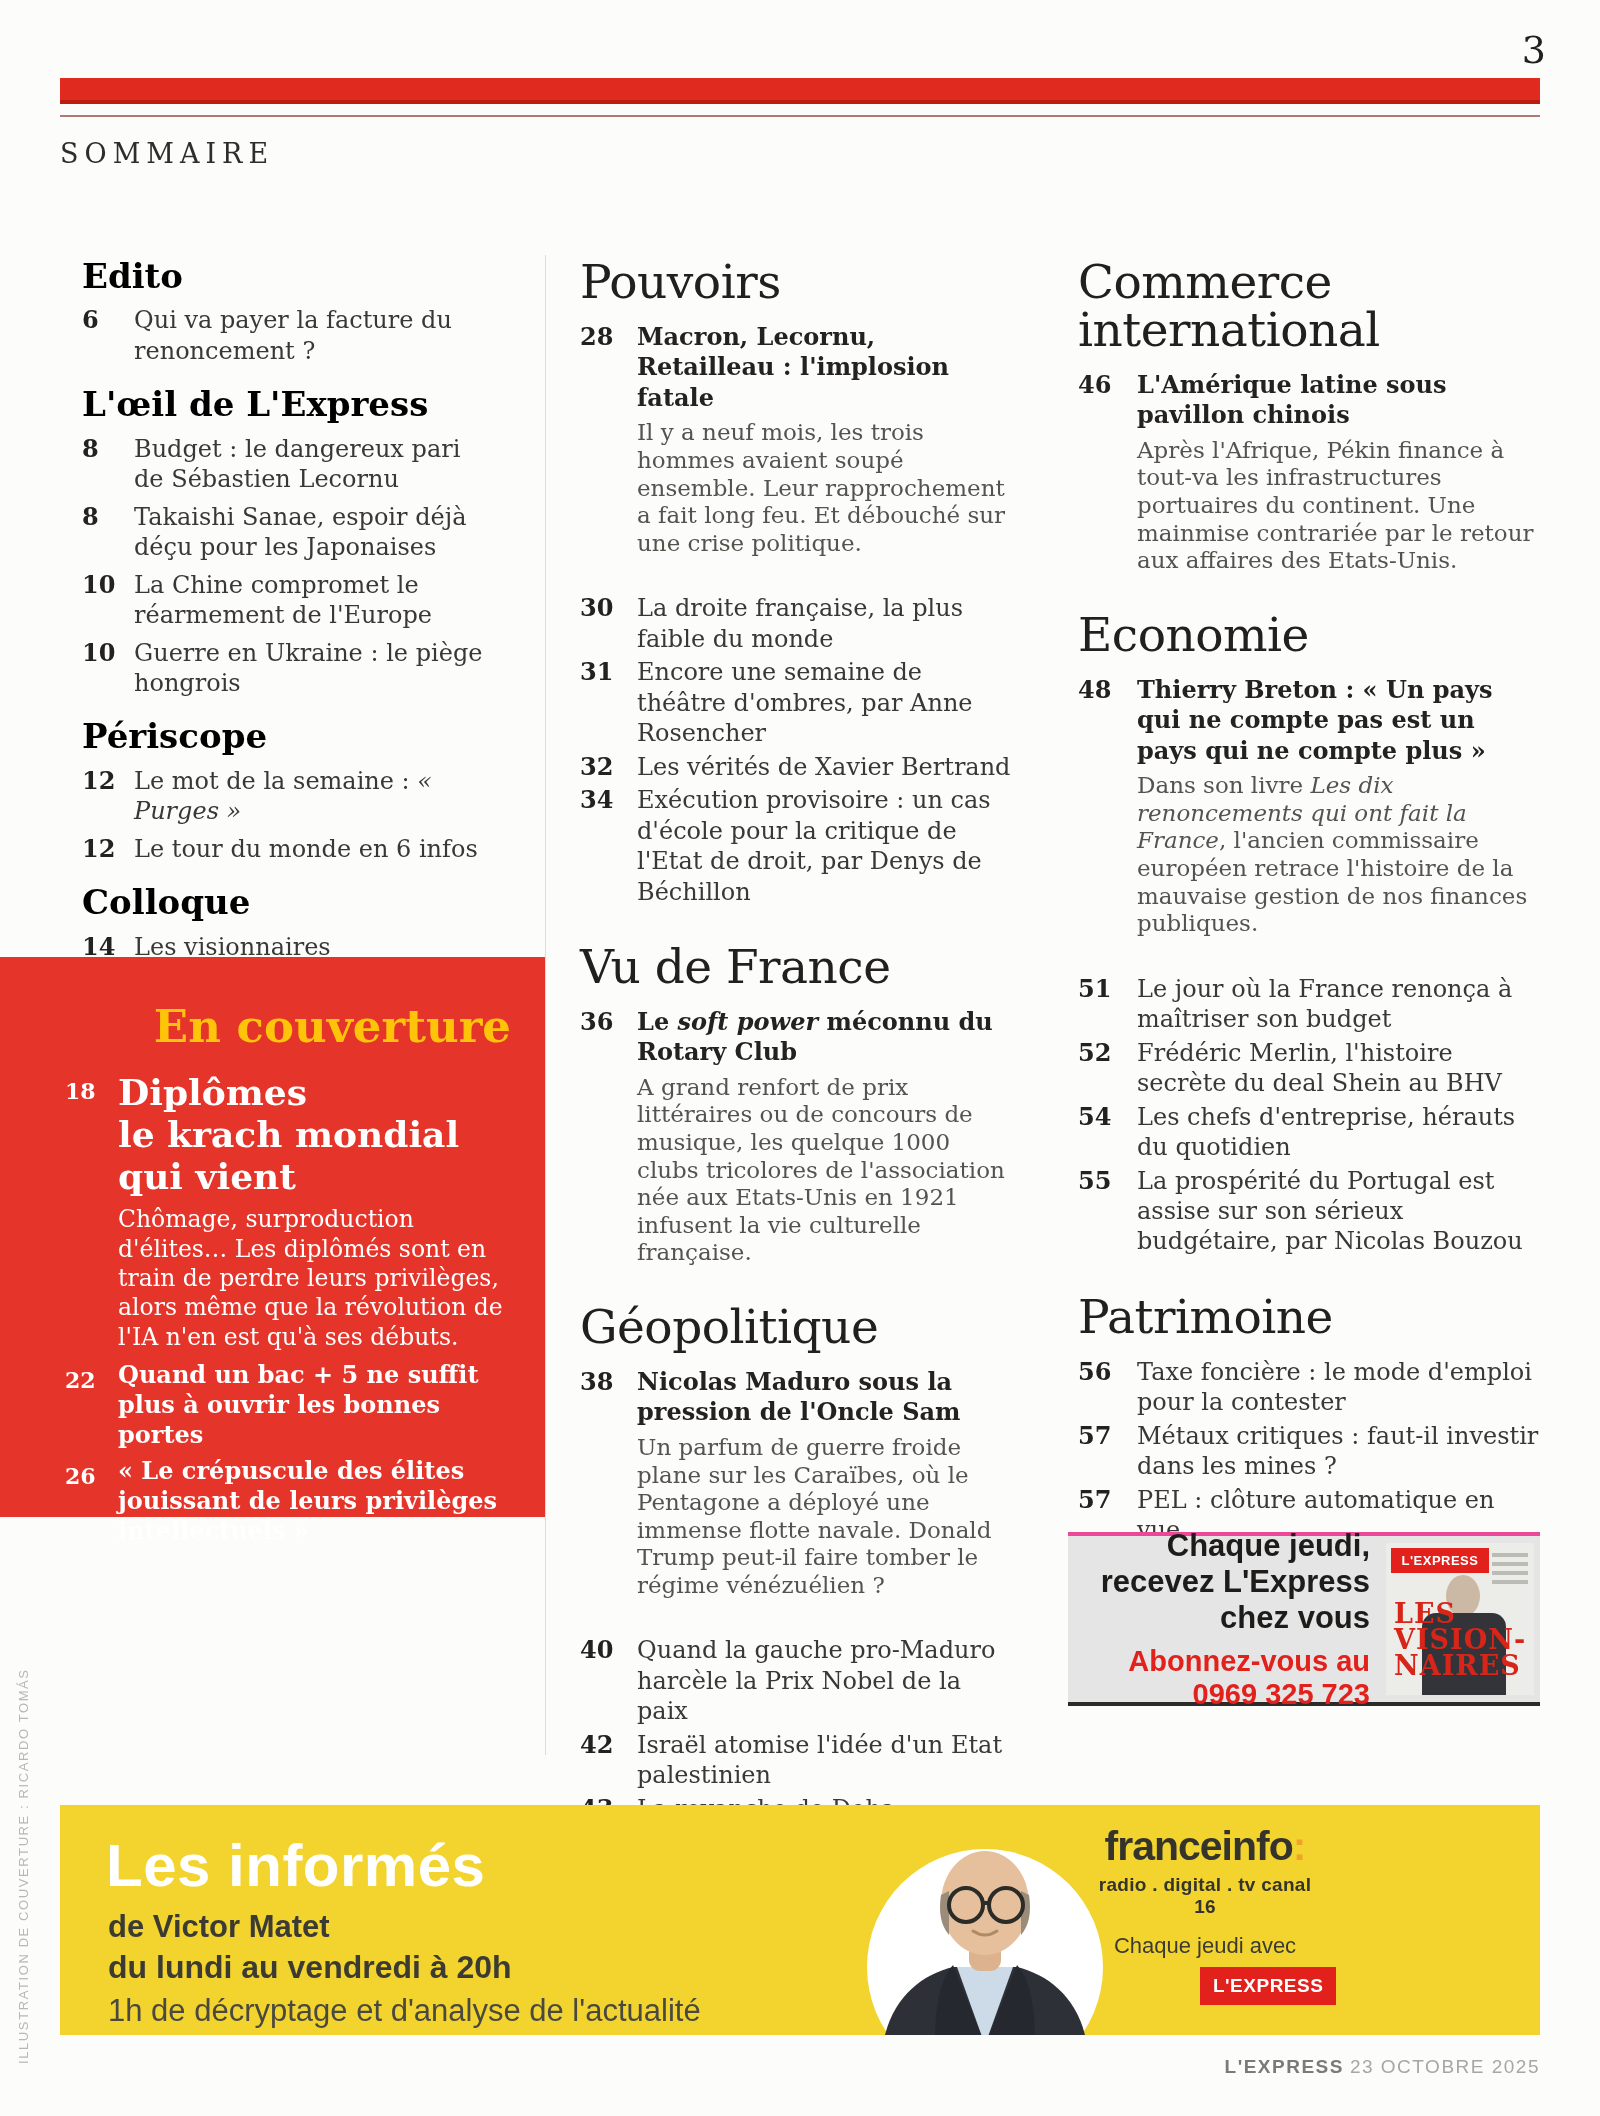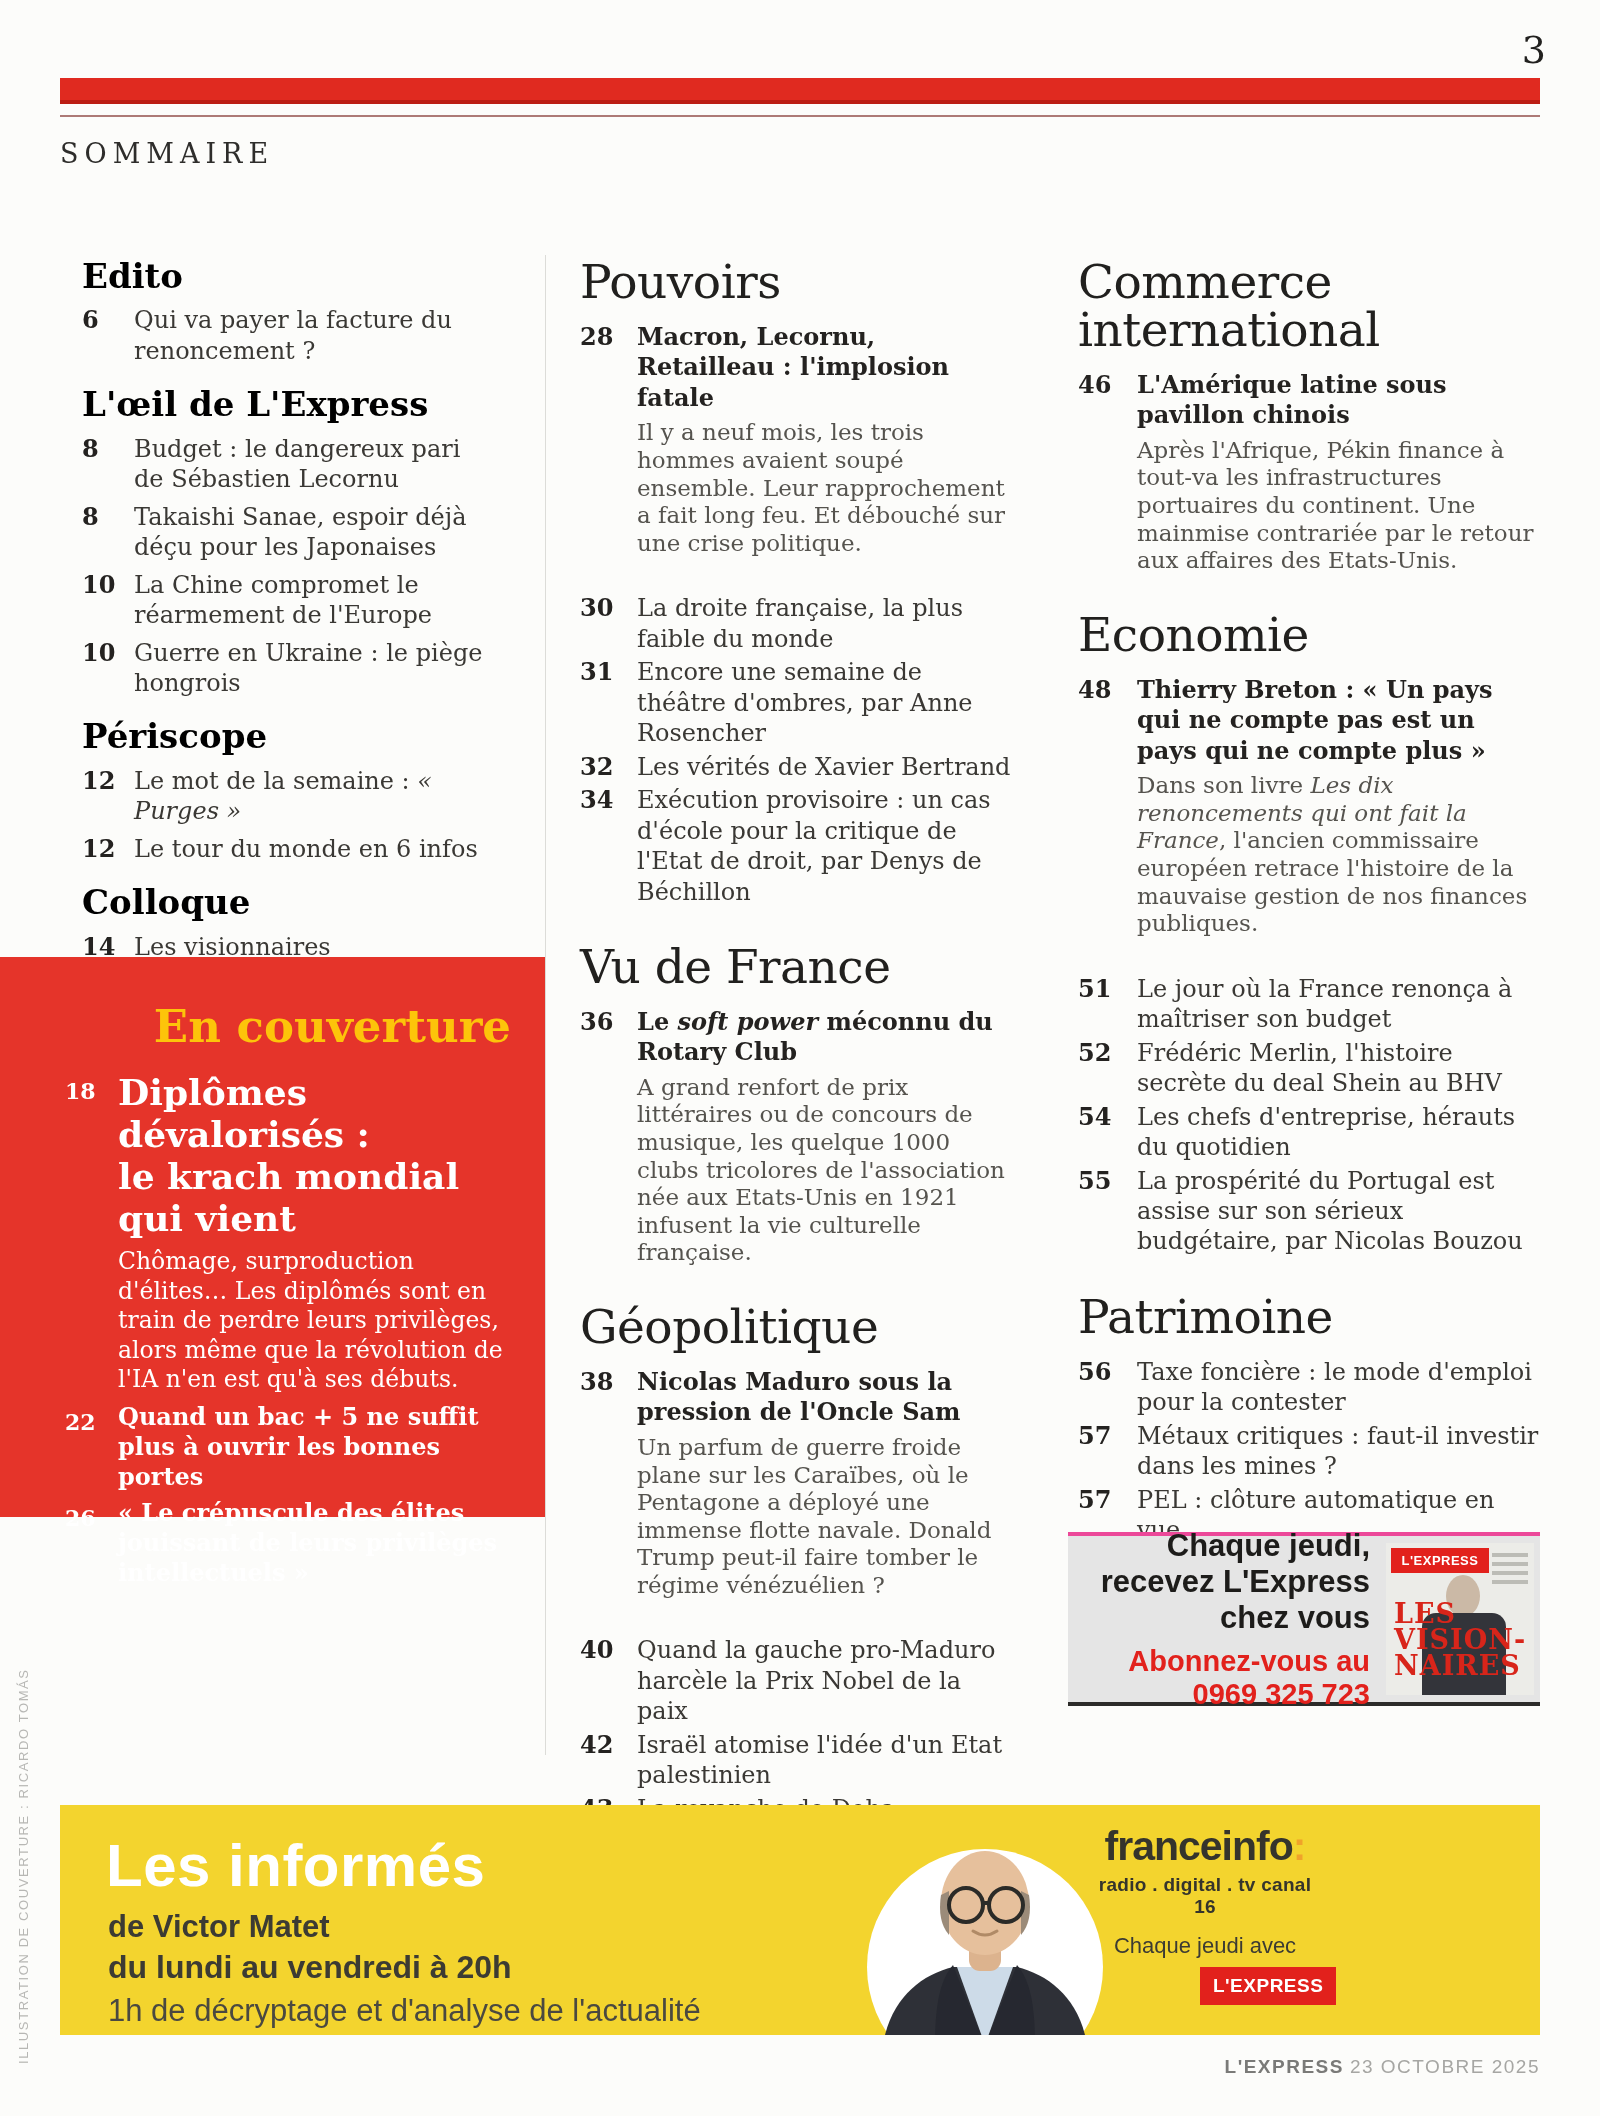--- a/index.html
+++ b/index.html
@@ -163,21 +163,20 @@
     </div>
   </div>
 
   <div class="cover">
     <h2 class="cover-h">En couverture</h2>
     <div class="cover-item">
       <span class="n">18</span>
       <div class="cover-body">
         <h3 class="cover-title">
           <span>Diplômes</span>
-          <span>dévalorisés :</span>
           <span>le krach mondial</span>
           <span>qui vient</span>
         </h3>
         <p class="cover-desc">Chômage, surproduction d'élites… Les diplômés sont en train de perdre leurs privilèges, alors même que la révolution de l'IA n'en est qu'à ses débuts.</p>
       </div>
     </div>
     <div class="cover-item">
       <span class="n">22</span>
       <span class="sub">Quand un bac + 5 ne suffit plus à ouvrir les bonnes portes</span>
     </div>

